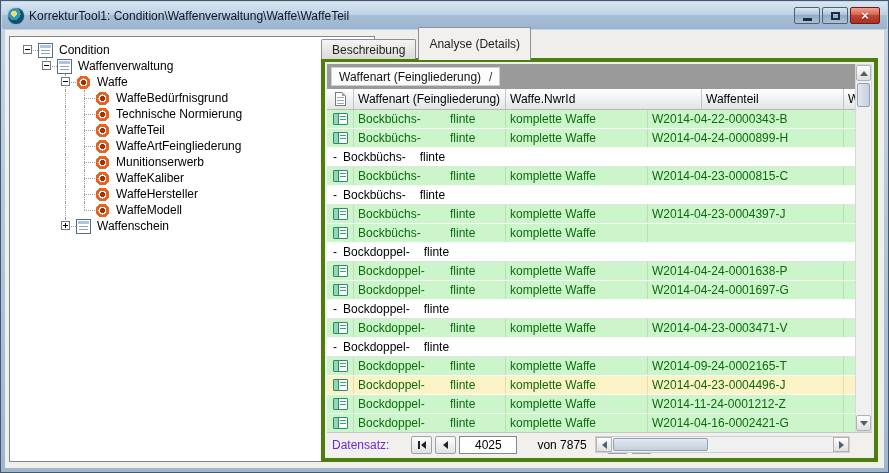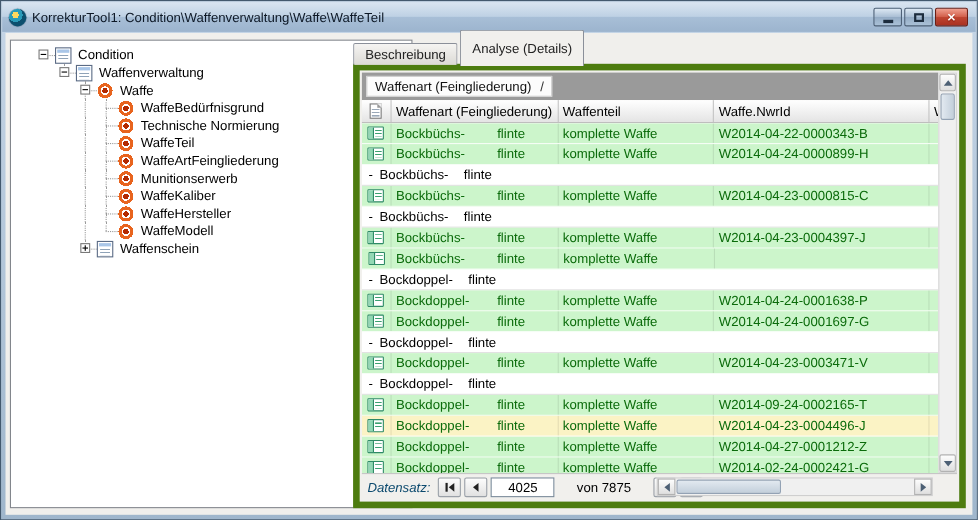--- a/index.html
+++ b/index.html
@@ -17,21 +17,21 @@
   .wbtn{width:26px;height:17px;border:1px solid #4e6177;border-radius:2px;display:flex;align-items:center;justify-content:center;
     background:linear-gradient(#dce8f3,#a9bed4 50%,#93abc4 50%,#aac1d7);cursor:default;}
   .glyph-min{width:9px;height:3px;background:#1c2c3d;margin-top:8px;}
   .glyph-max{width:9px;height:8px;border:2px solid #1c2c3d;background:transparent;}
   .wbtn.close{width:30px;background:linear-gradient(#f0a090,#d2604c 48%,#c04632 49%,#a93121);border-color:#6d1d12;}
   .glyph-close{color:#fff;font-weight:bold;font-size:13px;line-height:1;text-shadow:0 1px 1px #801000;}
 
   .client{position:absolute;left:4px;right:4px;top:29px;bottom:4px;background:#f0efec;}
 
   
-  .tree-panel{position:absolute;left:4px;top:6px;width:366px;bottom:6px;background:#fff;border:1px solid #82868c;padding:5px 20px;overflow:hidden;}
+  .tree-panel{position:absolute;left:4px;top:6px;width:366px;bottom:6px;background:#fff;border:1px solid #82868c;padding:5px 8px;overflow:hidden;}
   .tree-row{height:16px;display:flex;align-items:center;position:relative;}
   .gutter{width:19px;height:16px;position:relative;flex:0 0 auto;}
   .gl-v{position:absolute;left:9px;top:0;bottom:0;width:0;border-left:1px dotted #9a9a9a;}
   .gl-vtop{bottom:8px;}
   .gl-vbot{top:8px;}
   .gl-h{position:absolute;left:9px;right:-1px;top:8px;height:0;border-top:1px dotted #9a9a9a;}
   .expander{position:absolute;left:5px;top:3px;width:9px;height:9px;background:#fff;border:1px solid #787878;}
   .expander::before{content:'';position:absolute;left:1px;right:1px;top:3px;height:1px;background:#000;}
   .expander.plus::after{content:'';position:absolute;top:1px;bottom:1px;left:3px;width:1px;background:#000;}
   .tree-ico{width:15px;height:15px;flex:0 0 auto;margin:0 4px 0 1px;position:relative;}
@@ -40,21 +40,21 @@
   .ico-form::before{content:'';position:absolute;left:1px;right:1px;top:1px;height:3px;background:#a9c6e8;}
   .ico-form::after{content:'';position:absolute;left:2px;right:2px;top:6px;height:6px;
     background:repeating-linear-gradient(to bottom,#8fa3b8 0 1px,transparent 1px 3px);}
   .tree-label{white-space:nowrap;padding:0 2px;color:#000;}
 
   
   .tabstrip{position:absolute;left:316px;top:6px;right:6px;height:23px;display:flex;align-items:flex-end;z-index:2;}
   .tab{height:20px;padding:0 10px;display:flex;align-items:center;background:linear-gradient(#f5f4f2,#dcdad5);
     border:1px solid #8a8f99;border-bottom:none;border-radius:2px 2px 0 0;margin-right:2px;color:#222;}
   .tab.active{height:33px;background:#f1f0ed;margin-bottom:-1px;z-index:3;}
-  .tabpage{position:absolute;left:316px;top:28px;right:6px;bottom:6px;border:6px solid #4d7c0f;background:#f1f0ed;}
+  .tabpage{position:absolute;left:316px;top:28px;right:6px;bottom:6px;border:4px solid #4d7c0f;background:#f1f0ed;}
 
   
   .grid{position:absolute;inset:2px;background:#f1f0ed;}
   .group-panel{position:absolute;left:0;right:17px;top:0;height:25px;background:var(--group-panel,#9a9a9a);display:flex;align-items:center;padding-left:4px;}
   .group-chip{height:19px;background:#fcfcfc;border:1px solid #cfcfcf;display:flex;align-items:center;gap:8px;padding:0 7px;color:#111;white-space:nowrap;}
   .chip-sort{color:#333;}
   .header-row{position:absolute;left:0;right:17px;top:25px;height:21px;background:linear-gradient(#ffffff,#e4e4e4);border-bottom:1px solid #b8b8b8;display:flex;}
   .hcell{border-right:1px solid #c4c4c4;padding:0 4px;line-height:20px;white-space:nowrap;overflow:hidden;color:#000;}
   .hc-icon{width:27px;display:flex;align-items:center;justify-content:center;padding:0;}
   .hc0{width:152px;}.hc1{width:142px;}.hc2{width:196px;}.hc3{flex:1;border-right:none;}
@@ -87,21 +87,21 @@
   .sb-btn{position:absolute;left:0;right:0;height:16px;background:linear-gradient(#fdfdfd,#dfdfdf);border:1px solid #b2b2b2;border-radius:2px;display:flex;align-items:center;justify-content:center;}
   .sb-btn.up{top:0;}
   .sb-btn.down{bottom:0;}
   .tri-up{width:0;height:0;border:4px solid transparent;border-bottom:5px solid #4d6075;margin-top:-4px;}
   .tri-down{width:0;height:0;border:4px solid transparent;border-top:5px solid #4d6075;margin-bottom:-4px;}
   .vthumb{position:absolute;left:1px;right:1px;top:18px;height:24px;background:linear-gradient(to right,#e2e9f0,#c3cfdb);border:1px solid #93a2b4;border-radius:2px;}
 
   
   .navigator{position:absolute;left:0;right:0;bottom:0;height:24px;background:#f1f0ed;border-top:1px solid #c6c6c6;
     display:flex;align-items:center;gap:3px;padding-left:5px;position:absolute;}
-  .nav-label{margin-right:4px;color:#0c4a6e;white-space:nowrap;font-style:italic;}
+  .nav-label{margin-right:19px;color:#6d28d9;white-space:nowrap;}
   .nav-btn{width:21px;height:18px;border:1px solid #9aa0a8;background:linear-gradient(#fdfdfd,#e1e1e1);display:flex;align-items:center;justify-content:center;gap:1px;border-radius:2px;}
   .nav-tri-l{width:0;height:0;border-top:4px solid transparent;border-bottom:4px solid transparent;border-right:5px solid #222;}
   .nav-tri-r{width:0;height:0;border-top:4px solid transparent;border-bottom:4px solid transparent;border-left:5px solid #222;}
   .nav-bar{width:2px;height:8px;background:#222;}
   .nav-input{width:58px;height:18px;border:1px solid #7a8a9a;background:#fff;text-align:center;font-family:"Liberation Sans",sans-serif;font-size:12px;padding:0 2px;}
   .nav-count{margin:0 17px;white-space:nowrap;}
   .hscroll{position:absolute;left:268px;right:22px;top:3px;height:17px;background:#f0f0f0;border:1px solid #cfcfcf;}
   .hs-btn{position:absolute;top:0;bottom:0;width:16px;background:linear-gradient(#fdfdfd,#dfdfdf);border:1px solid #b2b2b2;display:flex;align-items:center;justify-content:center;}
   .hs-btn.left{left:0;}
   .hs-btn.right{right:0;}
@@ -303,22 +303,22 @@
             <span>Waffenart (Feingliederung)</span>
             <span class="chip-sort">/</span>
           </div>
         </div>
 
         <div class="header-row">
           <div class="hcell hc-icon">
             <span class="ico-page"></span>
           </div>
         <div class="hcell hc0">Waffenart (Feingliederung)</div>
+            <div class="hcell hc2">Waffe.NwrId</div>
             <div class="hcell hc1">Waffenteil</div>
-            <div class="hcell hc2">Waffe.NwrId</div>
             <div class="hcell hc3">Waffen</div>
           </div>
 
         <div class="rows">
             <div class="grid-row data">
               <div class="cell c-icon">
                 <span class="ico-record"></span>
               </div>
               <div class="cell c-art"><span class="p1">Bockbüchs-</span><span class="p2">flinte</span></div>
               <div class="cell c-teil">komplette Waffe</div>
@@ -429,30 +429,30 @@
               <div class="cell c-teil">komplette Waffe</div>
               <div class="cell c-nwrid">W2014-04-23-0004496-J</div>
               <div class="cell c-extra"></div>
             </div>
             <div class="grid-row data">
               <div class="cell c-icon">
                 <span class="ico-record"></span>
               </div>
               <div class="cell c-art"><span class="p1">Bockdoppel-</span><span class="p2">flinte</span></div>
               <div class="cell c-teil">komplette Waffe</div>
-              <div class="cell c-nwrid">W2014-04-27-0001212-Z</div>
-              <div class="cell c-extra"></div>
-            </div>
-            <div class="grid-row data">
-              <div class="cell c-icon">
-                <span class="ico-record"></span>
-              </div>
-              <div class="cell c-art"><span class="p1">Bockdoppel-</span><span class="p2">flinte</span></div>
-              <div class="cell c-teil">komplette Waffe</div>
-              <div class="cell c-nwrid">W2014-02-24-0002421-G</div>
+              <div class="cell c-nwrid">W2014-11-24-0001212-Z</div>
+              <div class="cell c-extra"></div>
+            </div>
+            <div class="grid-row data">
+              <div class="cell c-icon">
+                <span class="ico-record"></span>
+              </div>
+              <div class="cell c-art"><span class="p1">Bockdoppel-</span><span class="p2">flinte</span></div>
+              <div class="cell c-teil">komplette Waffe</div>
+              <div class="cell c-nwrid">W2014-04-16-0002421-G</div>
               <div class="cell c-extra"></div>
             </div>
           </div>
 
         <div class="vscroll">
           <div class="sb-btn up">
               <span class="tri-up"></span>
             </div>
           <div class="vthumb"></div>
           <div class="sb-btn down">

